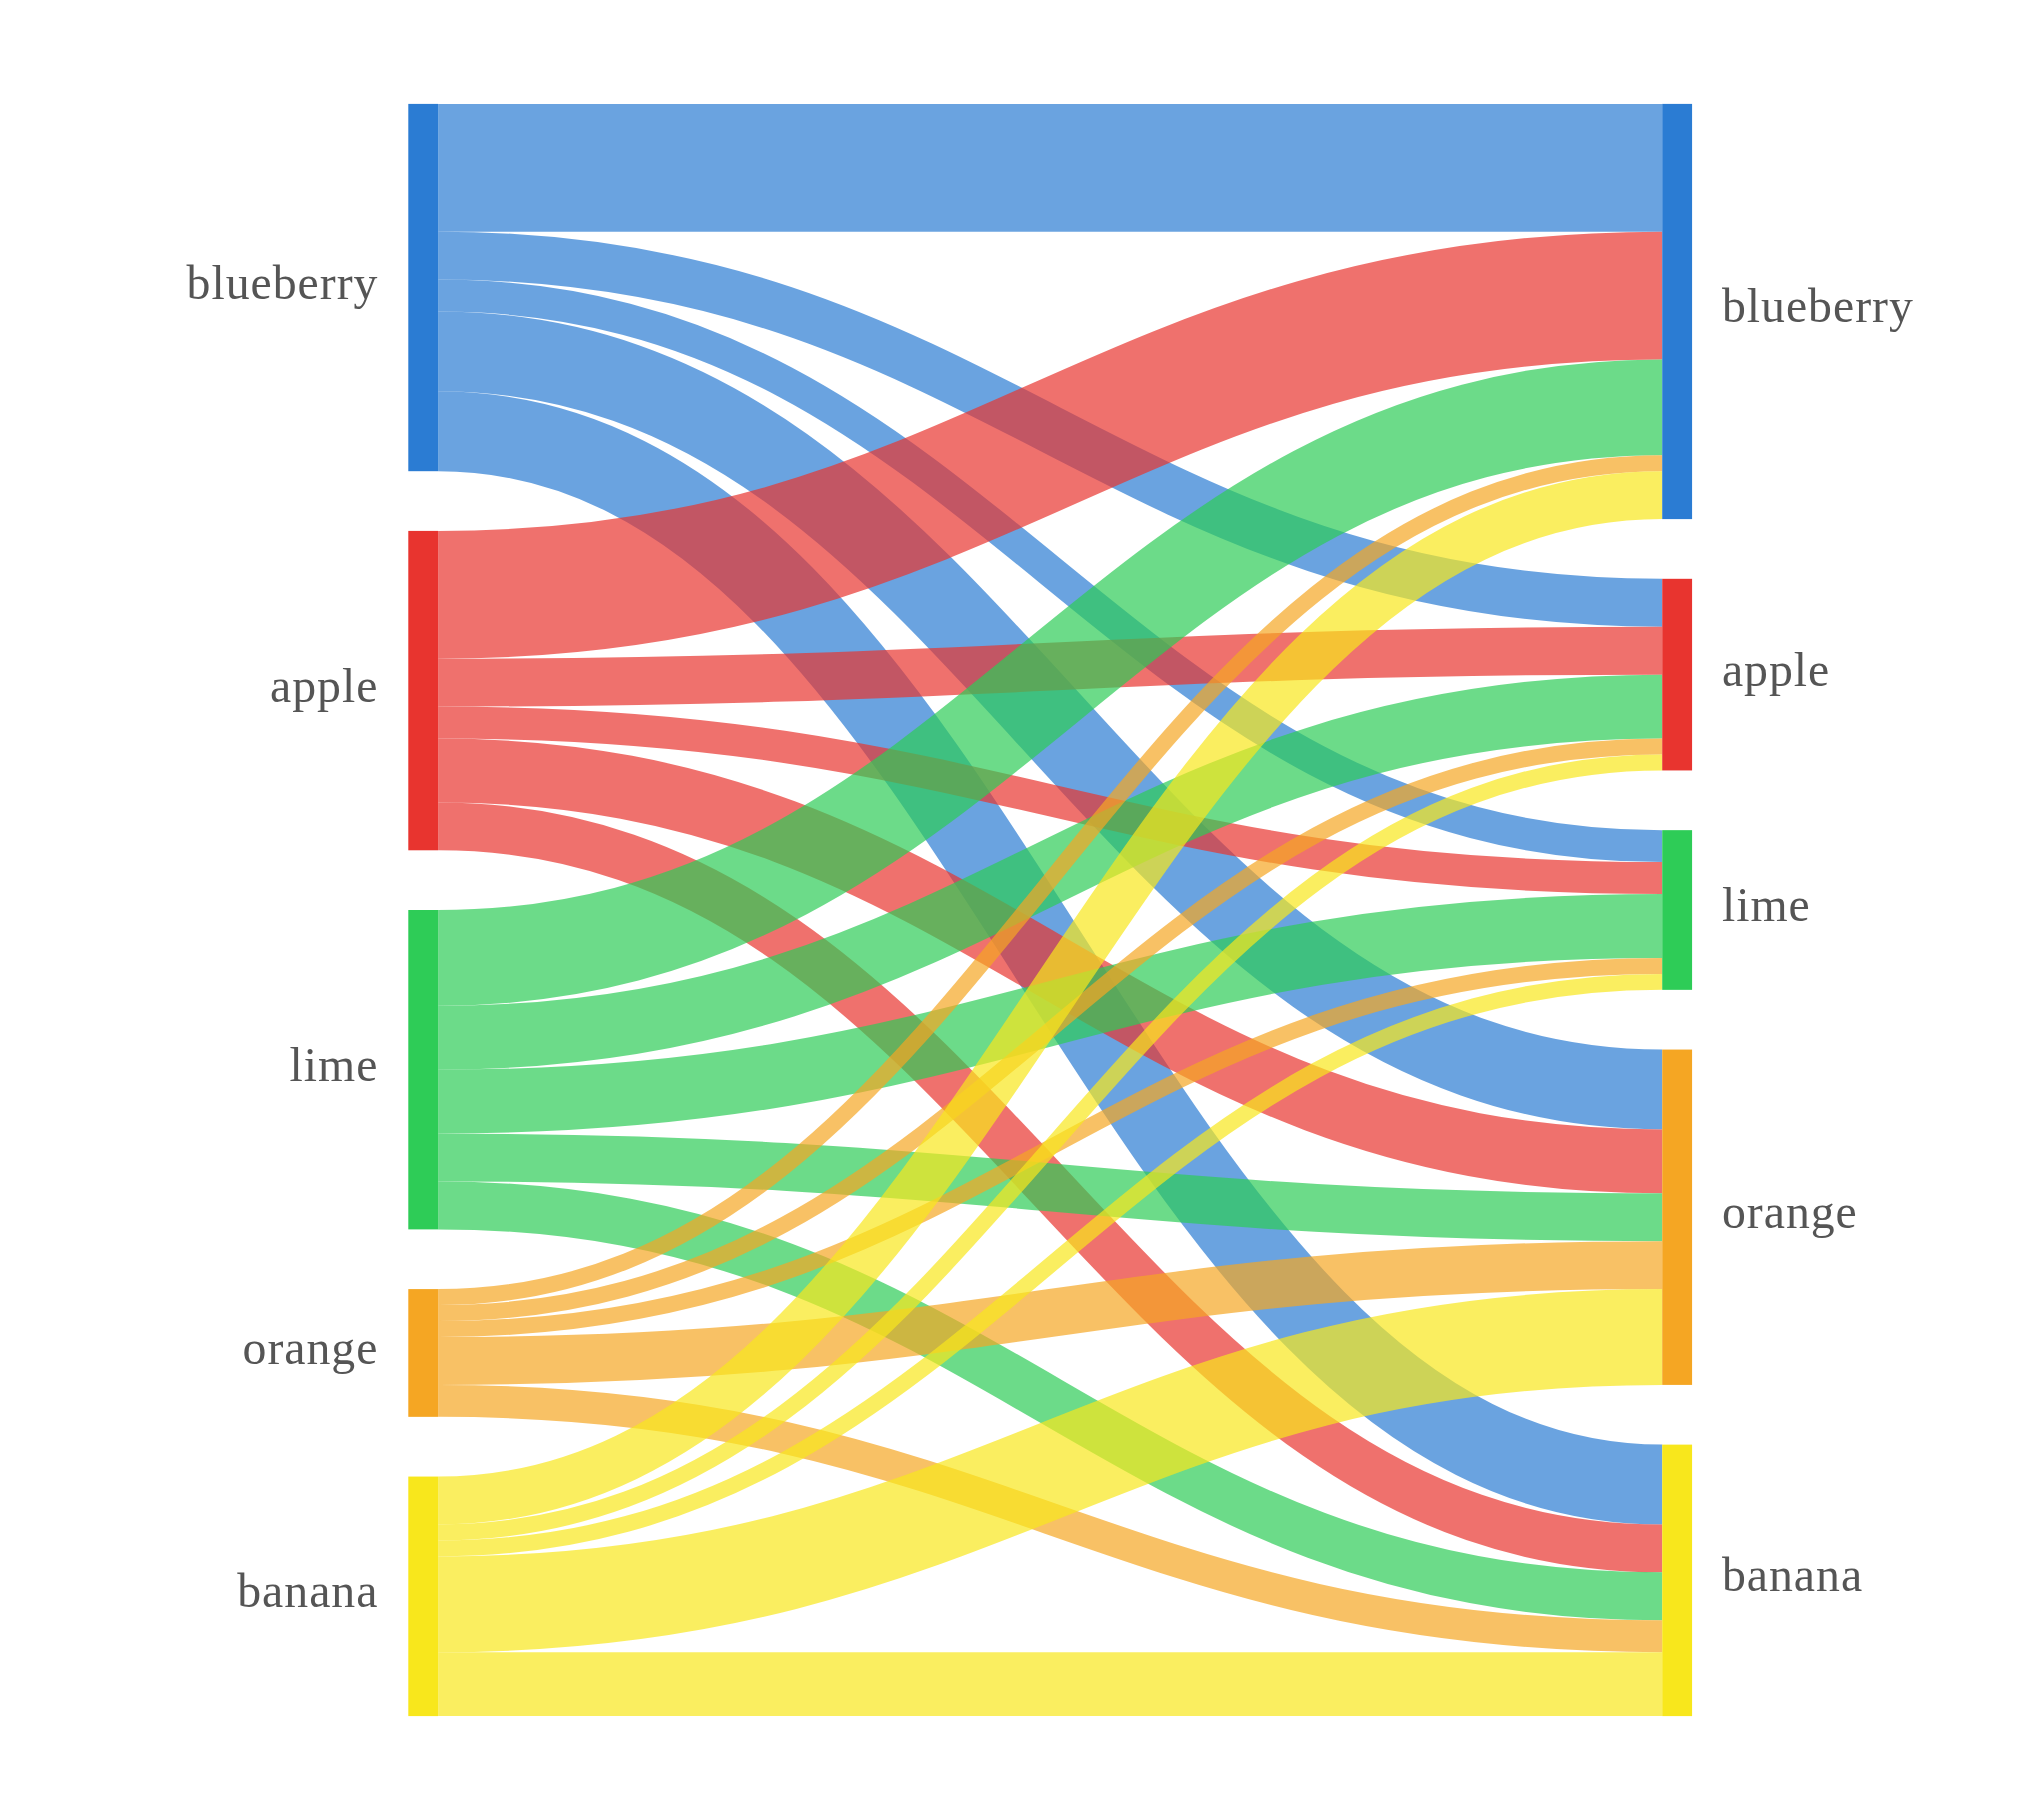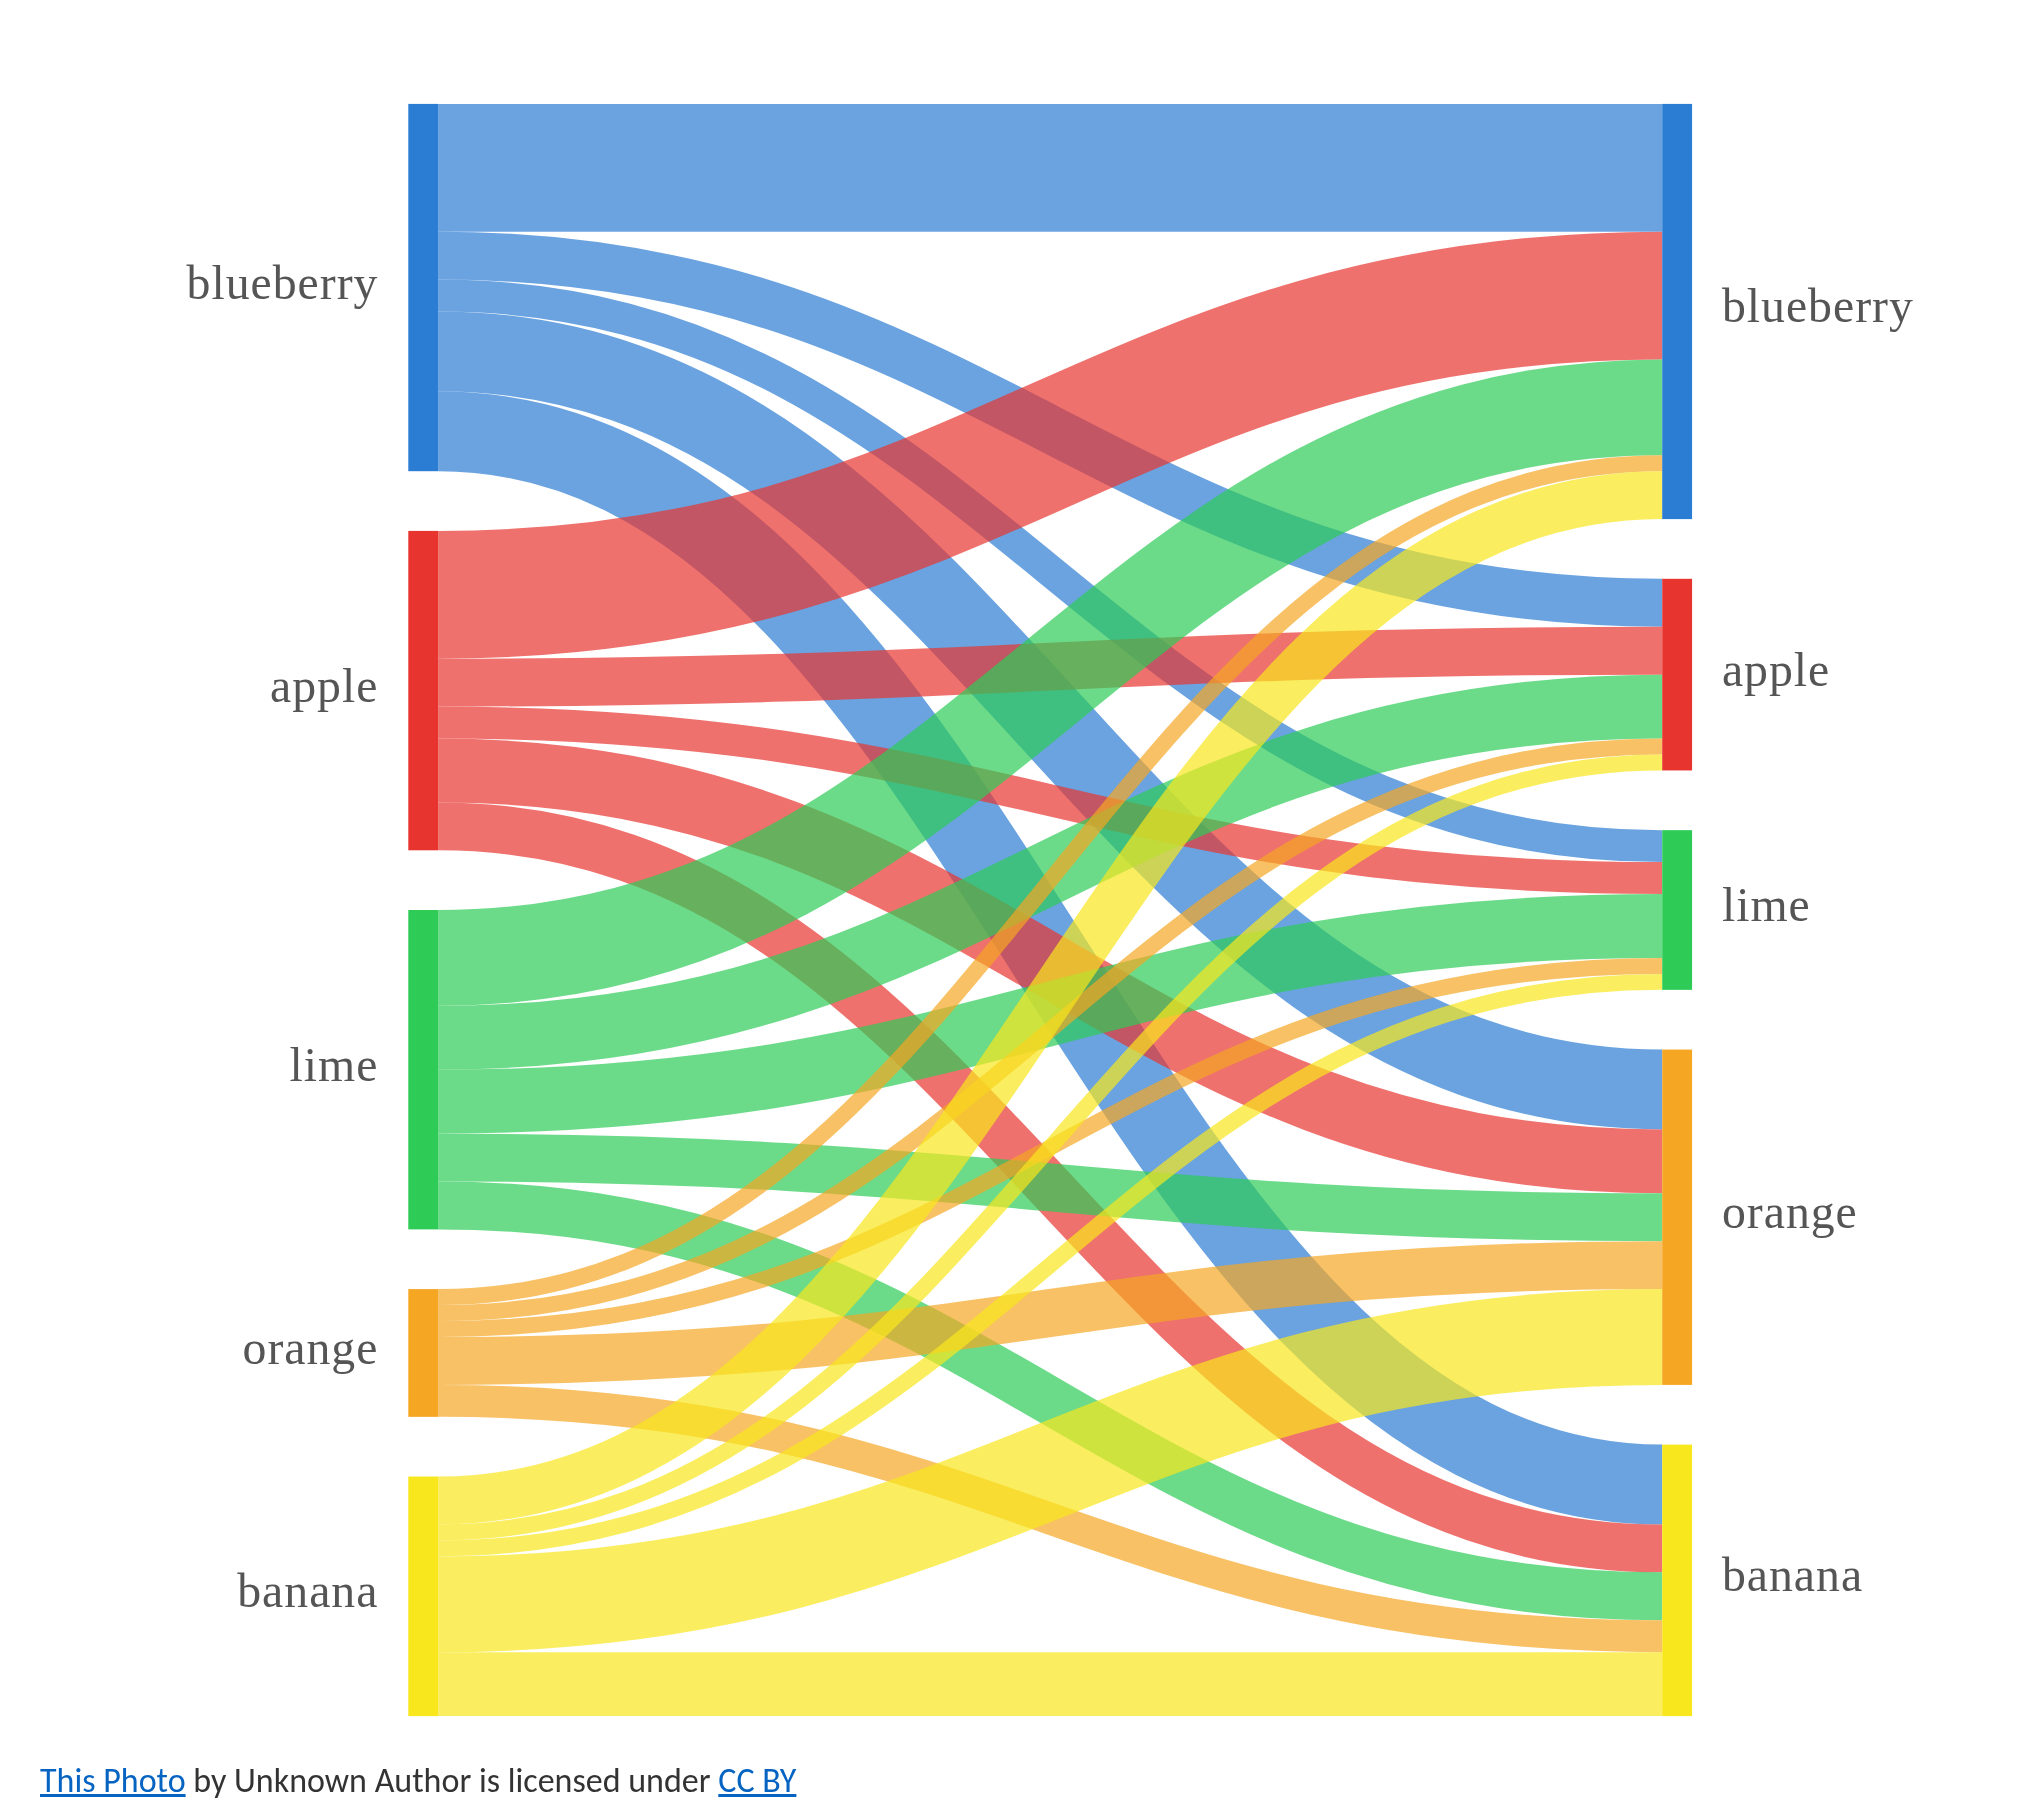--- a/index.html
+++ b/index.html
@@ -89,18 +89,15 @@
         <text x="1690" y="593.4883720930233" dominant-baseline="middle" class="node-label label-right">apple</text>
         <rect x="1630" y="749.7674418604652" width="30" height="160.46511627906978" fill="#2ecc57" class="node-rect"></rect>
         <text x="1690" y="830" dominant-baseline="middle" class="node-label label-right">lime</text>
         <rect x="1630" y="970.232558139535" width="30" height="336.9767441860465" fill="#f5a623" class="node-rect"></rect>
         <text x="1690" y="1138.7209302325582" dominant-baseline="middle" class="node-label label-right">orange</text>
         <rect x="1630" y="1367.2093023255816" width="30" height="272.7906976744186" fill="#f8e71c" class="node-rect"></rect>
         <text x="1690" y="1503.6046511627908" dominant-baseline="middle" class="node-label label-right">banana</text>
       </g>
     </svg>
 
-<p class="credit">
-  <a href="#">This Photo</a><span> by Unknown Author is licensed under </span><a href="#">CC BY</a>
-</p>
 
 </div>
 
 
 </body></html>

